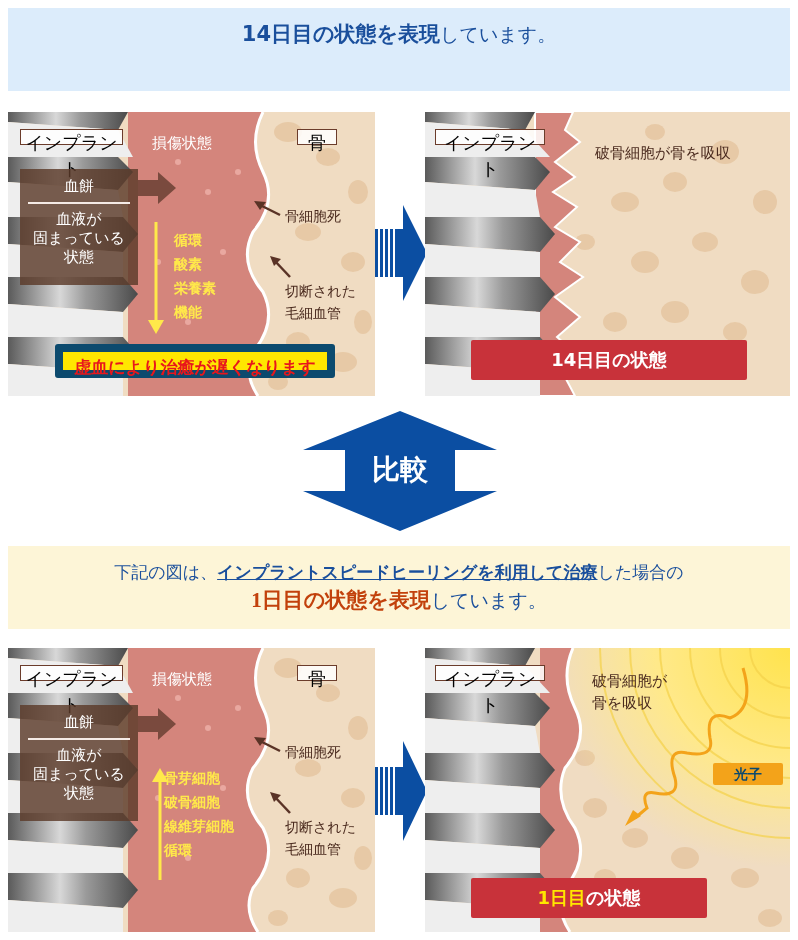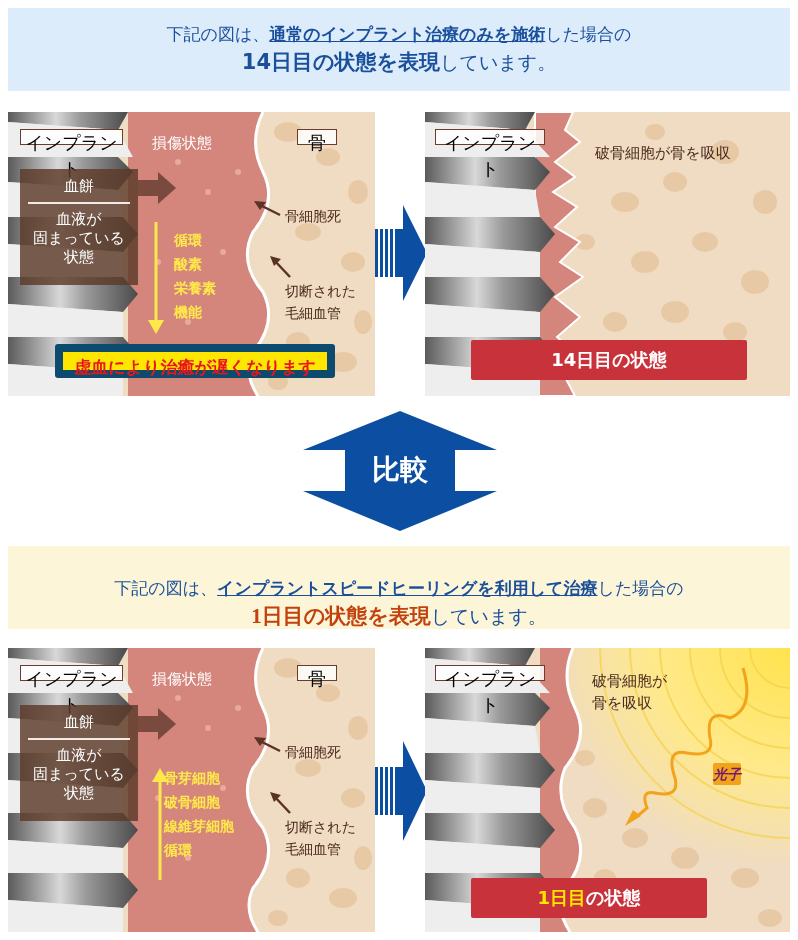--- a/index.html
+++ b/index.html
@@ -1,51 +1,48 @@
 <!DOCTYPE html>
 <html><head>
 <meta charset="utf-8">
 <style>
   * { box-sizing: border-box; margin: 0; padding: 0; }
   html, body { width: 798px; height: 940px; background: #ffffff; overflow: hidden; }
   body { position: relative; font-family: "DejaVu Sans", "Liberation Sans", sans-serif; }
 
   .caption { position: absolute; left: 8px; width: 782px; text-align: center; color: #1a4f9c; font-size: 17px; line-height: 28px; }
   .caption.blue { top: 8px; height: 83px; background: #dcecfb; padding-top: 12px; }
-  .caption.yellow { top: 546px; height: 83px; background: #fdf5d7; padding-top: 28px; }
+  .caption.yellow { top: 546px; height: 83px; background: #fdf5d7; padding-top: 12px; }
   .caption .hl { font-weight: bold; text-decoration: underline; color: #1a4f9c; }
   .caption .line2 { font-size: 19px; }
   .caption .big { font-weight: bold; font-size: 21px; }
   .caption .big.red { color: #c2410c; font-family: Liberation Serif, serif; }
 
   .panel { position: absolute; overflow: hidden; background: #f0dcc2; }
   .panel svg { position: absolute; left: 0; top: 0; }
 
   .tag { position: absolute; background: rgba(255,255,255,0.85); border: 1.5px solid #6b3c2b; color: #000000; font-size: 18px; text-align: center; line-height: 26px; height: 16px; }
   .lbl { position: absolute; color: #fff; font-size: 15px; line-height: 20px; }
   .dark { color: #4a2a1e; font-size: 14px; line-height: 22px; position: absolute; }
   .yel { position: absolute; color: #ffe94a; font-weight: bold; font-size: 14px; line-height: 24px; }
   .clot { position: absolute; background: rgba(92,58,42,0.82); color: #fff; text-align: center; font-size: 15px; }
   .clot .sep { height: 1.5px; background: #f5ebe6; margin: 6px 8px; }
   .warn { position: absolute; background: #ffe600; border: 8px solid #0c4a6e; color: #e8161c; font-weight: bold; font-size: 17px; text-align: center; border-radius: 3px; line-height: 30px; height: 34px; }
   .state { position: absolute; background: #c8323a; color: #ffffff; font-weight: bold; font-size: 18px; text-align: center; line-height: 40px; height: 40px; border-radius: 2px; }
   .state .y { color: #ffe600; }
-  .photon { position: absolute; background: #f3a31a; color: #701a75; font-size: 14px; padding: 0 0; line-height: 22px; border-radius: 2px; font-weight: bold; font-style: italic; }
+  .photon { position: absolute; background: #f3a31a; color: #0c4a6e; font-size: 14px; padding: 0 21px; line-height: 22px; border-radius: 2px; font-weight: bold; }
 
   .arrow-right { position: absolute; }
   .compare { position: absolute; left: 303px; top: 411px; width: 194px; height: 120px; }
   .compare-label { position: absolute; left: 303px; top: 450px; width: 194px; text-align: center; color: #fff; font-size: 28px; font-weight: bold; line-height: 40px; }
 </style>
 </head>
 <body>
 
 <div class="caption blue">
-  <div>
-    <span>下記の図は、</span><span class="hl">通常のインプラント治療のみを施術</span><span>した場合の</span>
-  </div>
   <div class="line2">
     <span class="big">14日目の状態を表現</span><span>しています。</span>
   </div>
 </div>
 
 <div class="panel" style="left:8px; top:112px; width:367px; height:284px;">
   <svg width="367" height="284">
     <defs>
       <linearGradient id="metal" x1="0" y1="0" x2="1" y2="0">
         <stop offset="0" stop-color="#5a5a5a"></stop>

